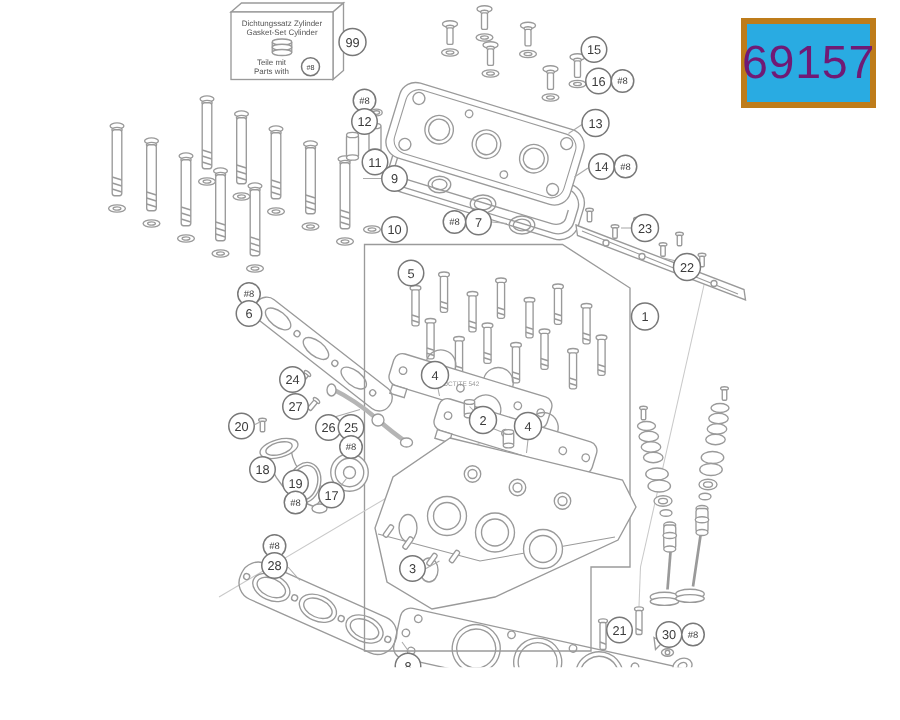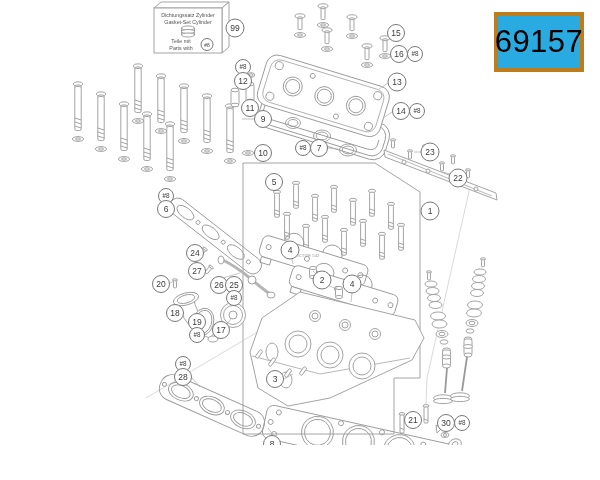--- a/index.html
+++ b/index.html
@@ -12,21 +12,21 @@
   .faint{stroke:#c9c9c9;stroke-width:0.7;}
   .leaders{stroke:#aaaaaa;stroke-width:0.7;}
   .co{fill:#ffffff;stroke:var(--callout,#787878);stroke-width:1;}
   .cot{font:8.5px "Liberation Sans",sans-serif;fill:#3c3c3c;text-anchor:middle;stroke:none;}
   .cot.small{font-size:6.3px;}
   text{stroke:none;}
   .lgt{font:5.3px "Liberation Sans",sans-serif;fill:#555;text-anchor:middle;}
   .lgt-ref{font:4.8px "Liberation Sans",sans-serif;fill:#444;text-anchor:middle;}
   .tiny{font:4.3px "Liberation Sans",sans-serif;fill:#9a9a9a;}
   .badge{position:absolute;left:494px;top:12px;width:82px;height:52px;
-         border:4px solid #BE7C1A;background:#29ABE2;color:#000000;
+         border:4px solid #BE7C1A;background:#29ABE2;color:#701a75;
          display:flex;align-items:center;justify-content:center;
          font-size:31px;font-weight:400;letter-spacing:0.5px;}
 </style>
 </head>
 <body>
 
 <div class="stage">
 <svg id="diagram-svg" width="600" height="480" viewBox="0 0 600 480" style="--line: #9a9a9a; --callout: #787878;">
   <defs>
     <g id="stud">

